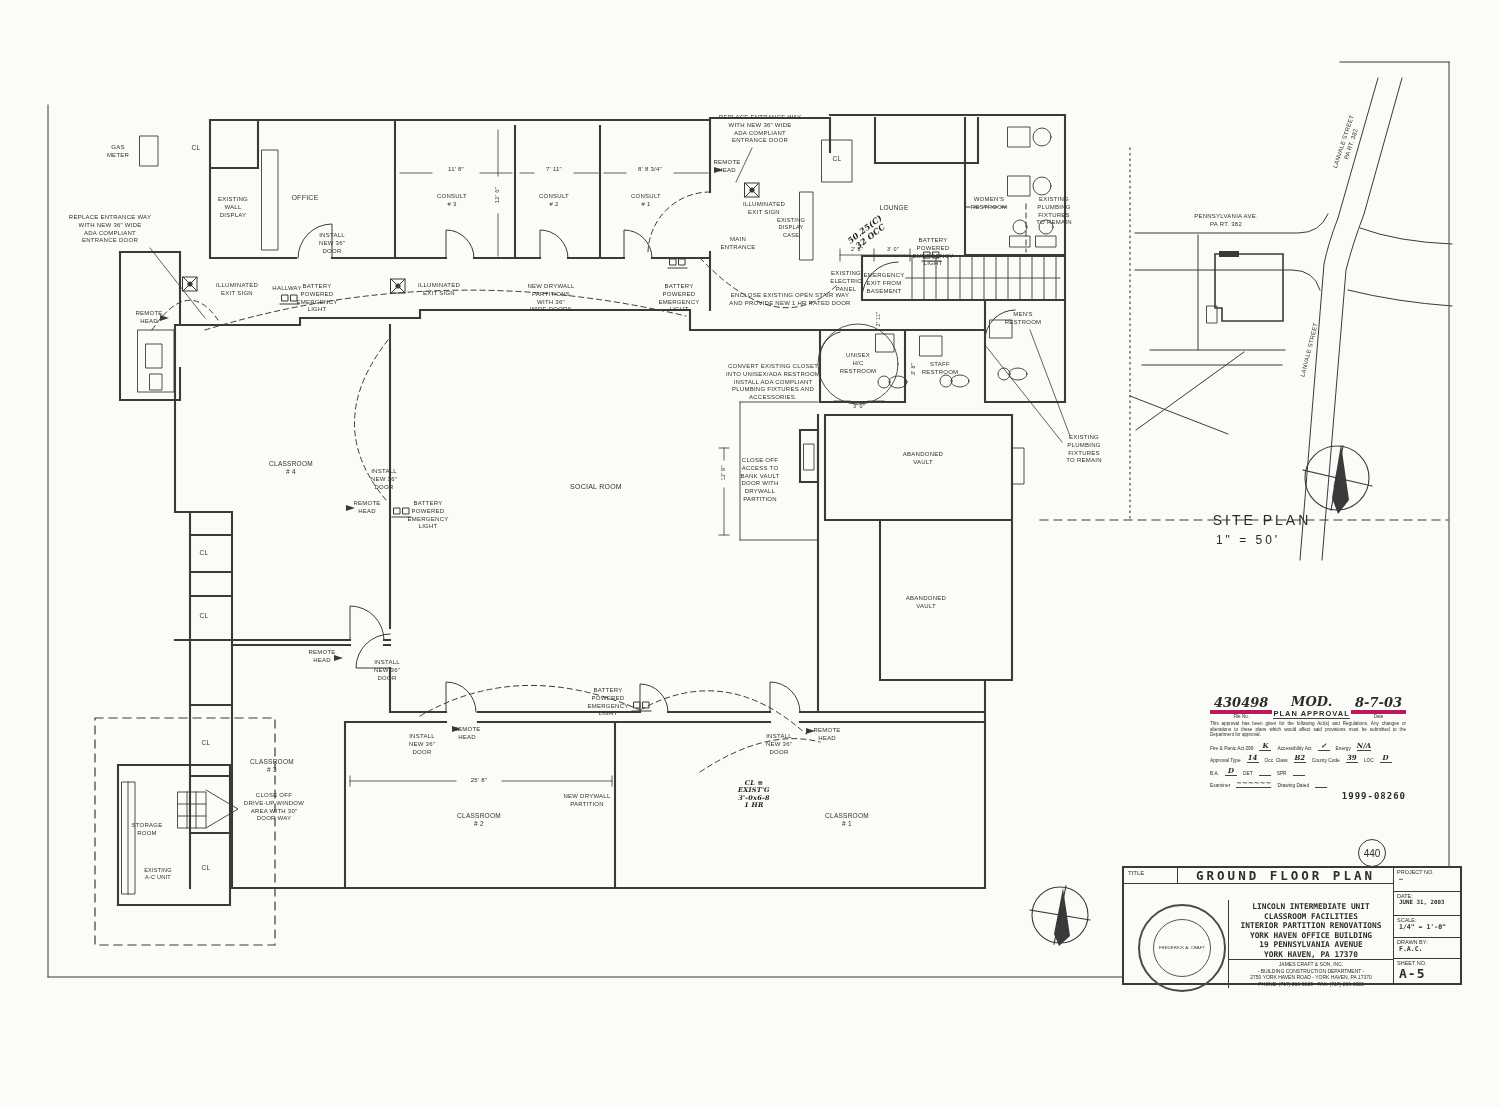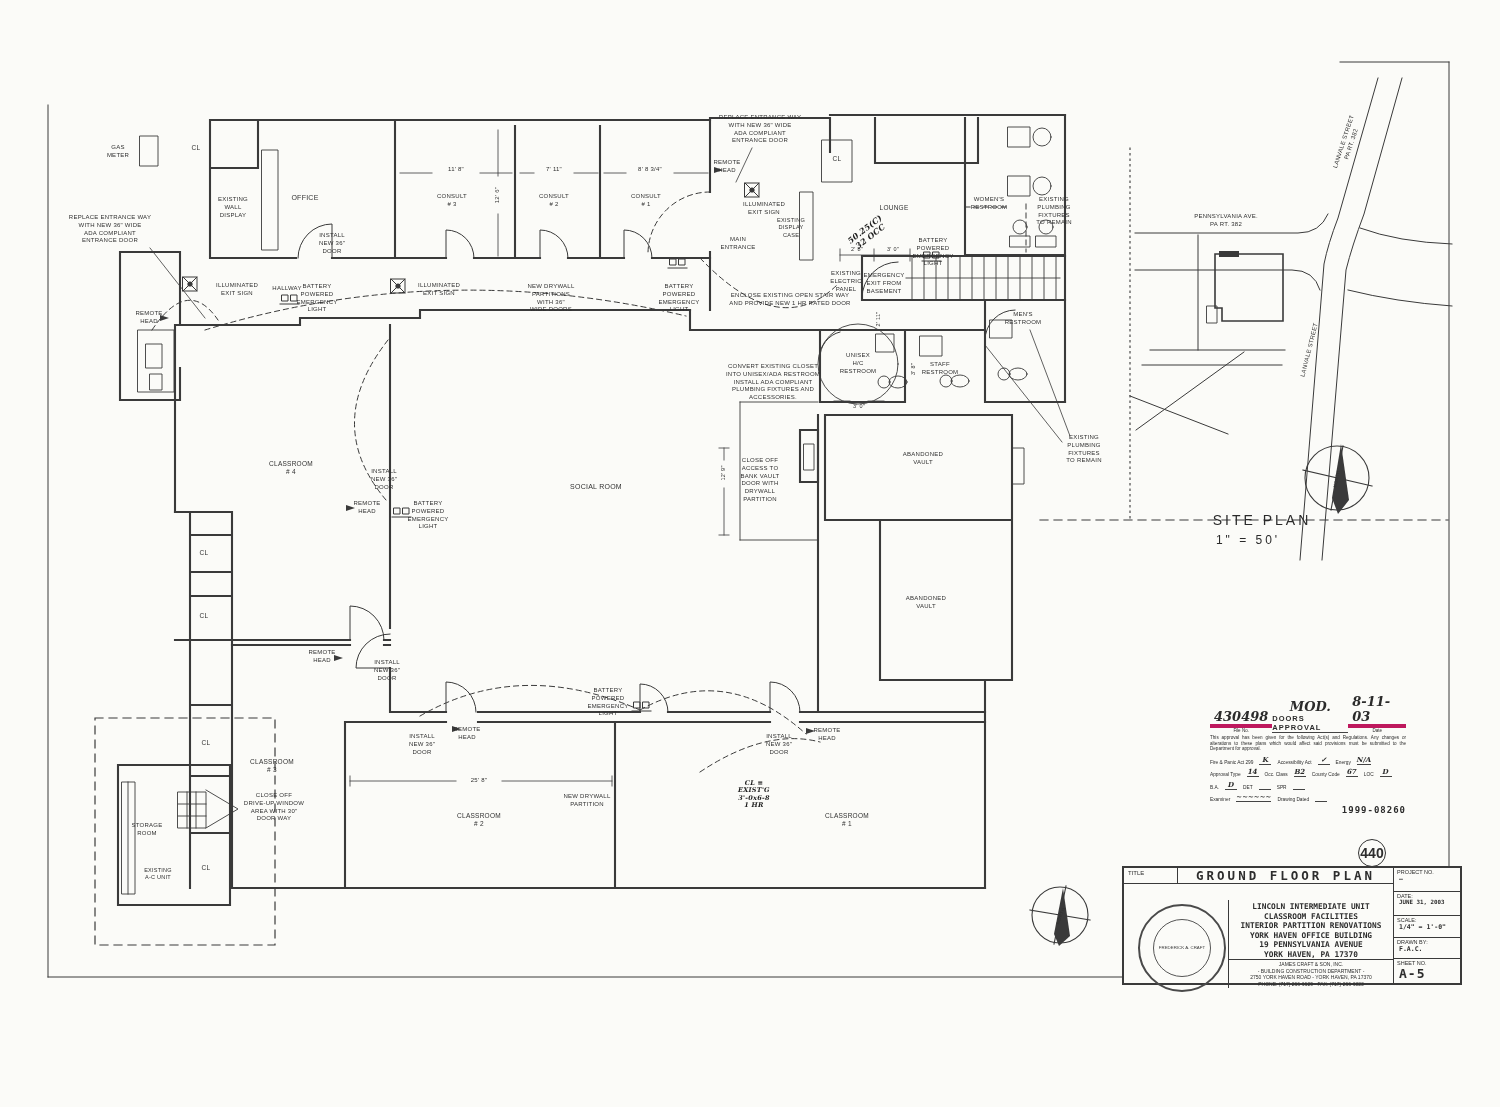--- a/index.html
+++ b/index.html
@@ -21,21 +21,21 @@
   .stamp .body{font-size:4.6px;line-height:1.25;margin-top:2px;text-align:justify;}
   .srow{display:flex;gap:6px;font-size:4.8px;margin-top:2.5px;align-items:flex-end;flex-wrap:nowrap;}
   .slab{white-space:nowrap;}
   .sval{font-family:"DejaVu Serif",serif;font-style:italic;font-weight:700;font-size:7px;
         border-bottom:.8px solid #444;min-width:12px;text-align:center;white-space:nowrap;}
   .stamp .num{font-family:"DejaVu Sans Mono",monospace;font-weight:700;font-size:9px;
               text-align:right;margin-top:3px;letter-spacing:1px;}
   
   .badge{position:absolute;left:1358px;top:839px;width:26px;height:26px;border:1.6px solid #333;
          border-radius:50%;display:flex;align-items:center;justify-content:center;
-         font-size:14px;font-weight:700;z-index:3;}
+         font-size:10px;font-weight:400;z-index:3;}
   
   .tb{position:absolute;left:1122px;top:866px;width:340px;height:119px;border:2px solid #3a3a3a;
       display:flex;z-index:3;background:#fbfbf8;box-sizing:border-box;}
   .tb-left{flex:1;display:flex;flex-direction:column;border-right:1.6px solid #3a3a3a;gap:16px;}
   .tb-r1{height:25px;display:flex;border-bottom:1.6px solid #3a3a3a;}
   .tb-tl{width:54px;border-right:1.6px solid #3a3a3a;font-size:6px;padding:2px 0 0 4px;box-sizing:border-box;}
   .tb-title{flex:1;display:flex;align-items:center;justify-content:center;
             font-family:"DejaVu Sans Mono",monospace;font-size:12.5px;font-weight:700;letter-spacing:3px;}
   .tb-r2{flex:1;display:flex;padding-left:12px;}
   .tb-sealcell{width:92px;border-right:1.6px solid #3a3a3a;position:relative;}
@@ -383,44 +383,44 @@
     </div>
 
   <div class="stamp">
     <div class="top">
       <div>
         <div class="hwv fno">430498</div>
         <div class="tiny">File No.</div>
       </div>
       <div>
         <div class="hwv" style="text-align:center">MOD.</div>
-        <div class="ptitle">DOORS APPROVAL</div>
+        <div class="ptitle">PLAN APPROVAL</div>
       </div>
       <div>
-        <div class="hwv fno">8-11-03</div>
+        <div class="hwv fno">8-7-03</div>
         <div class="tiny">Date</div>
       </div>
     </div>
     <div class="body">This approval has been given for the following Act(s) and Regulations. Any changes or alterations to these plans which would affect said provisions must be submitted to the Department for approval.</div>
     <div id="stamp-rows">
         <div class="srow">
           <span class="slab">Fire &amp; Panic Act 299</span>
           <span class="sval">K</span>
           <span class="slab">Accessibility Act</span>
           <span class="sval">✓</span>
           <span class="slab">Energy</span>
           <span class="sval">N/A</span>
         </div>
         <div class="srow">
           <span class="slab">Approval Type</span>
           <span class="sval">14</span>
           <span class="slab">Occ. Class</span>
           <span class="sval">B2</span>
           <span class="slab">County Code</span>
-          <span class="sval">67</span>
+          <span class="sval">39</span>
           <span class="slab">LOC</span>
           <span class="sval">D</span>
         </div>
         <div class="srow">
           <span class="slab">B.A.</span>
           <span class="sval">D</span>
           <span class="slab">DET</span>
           <span class="sval"></span>
           <span class="slab">SPR</span>
           <span class="sval"></span>

